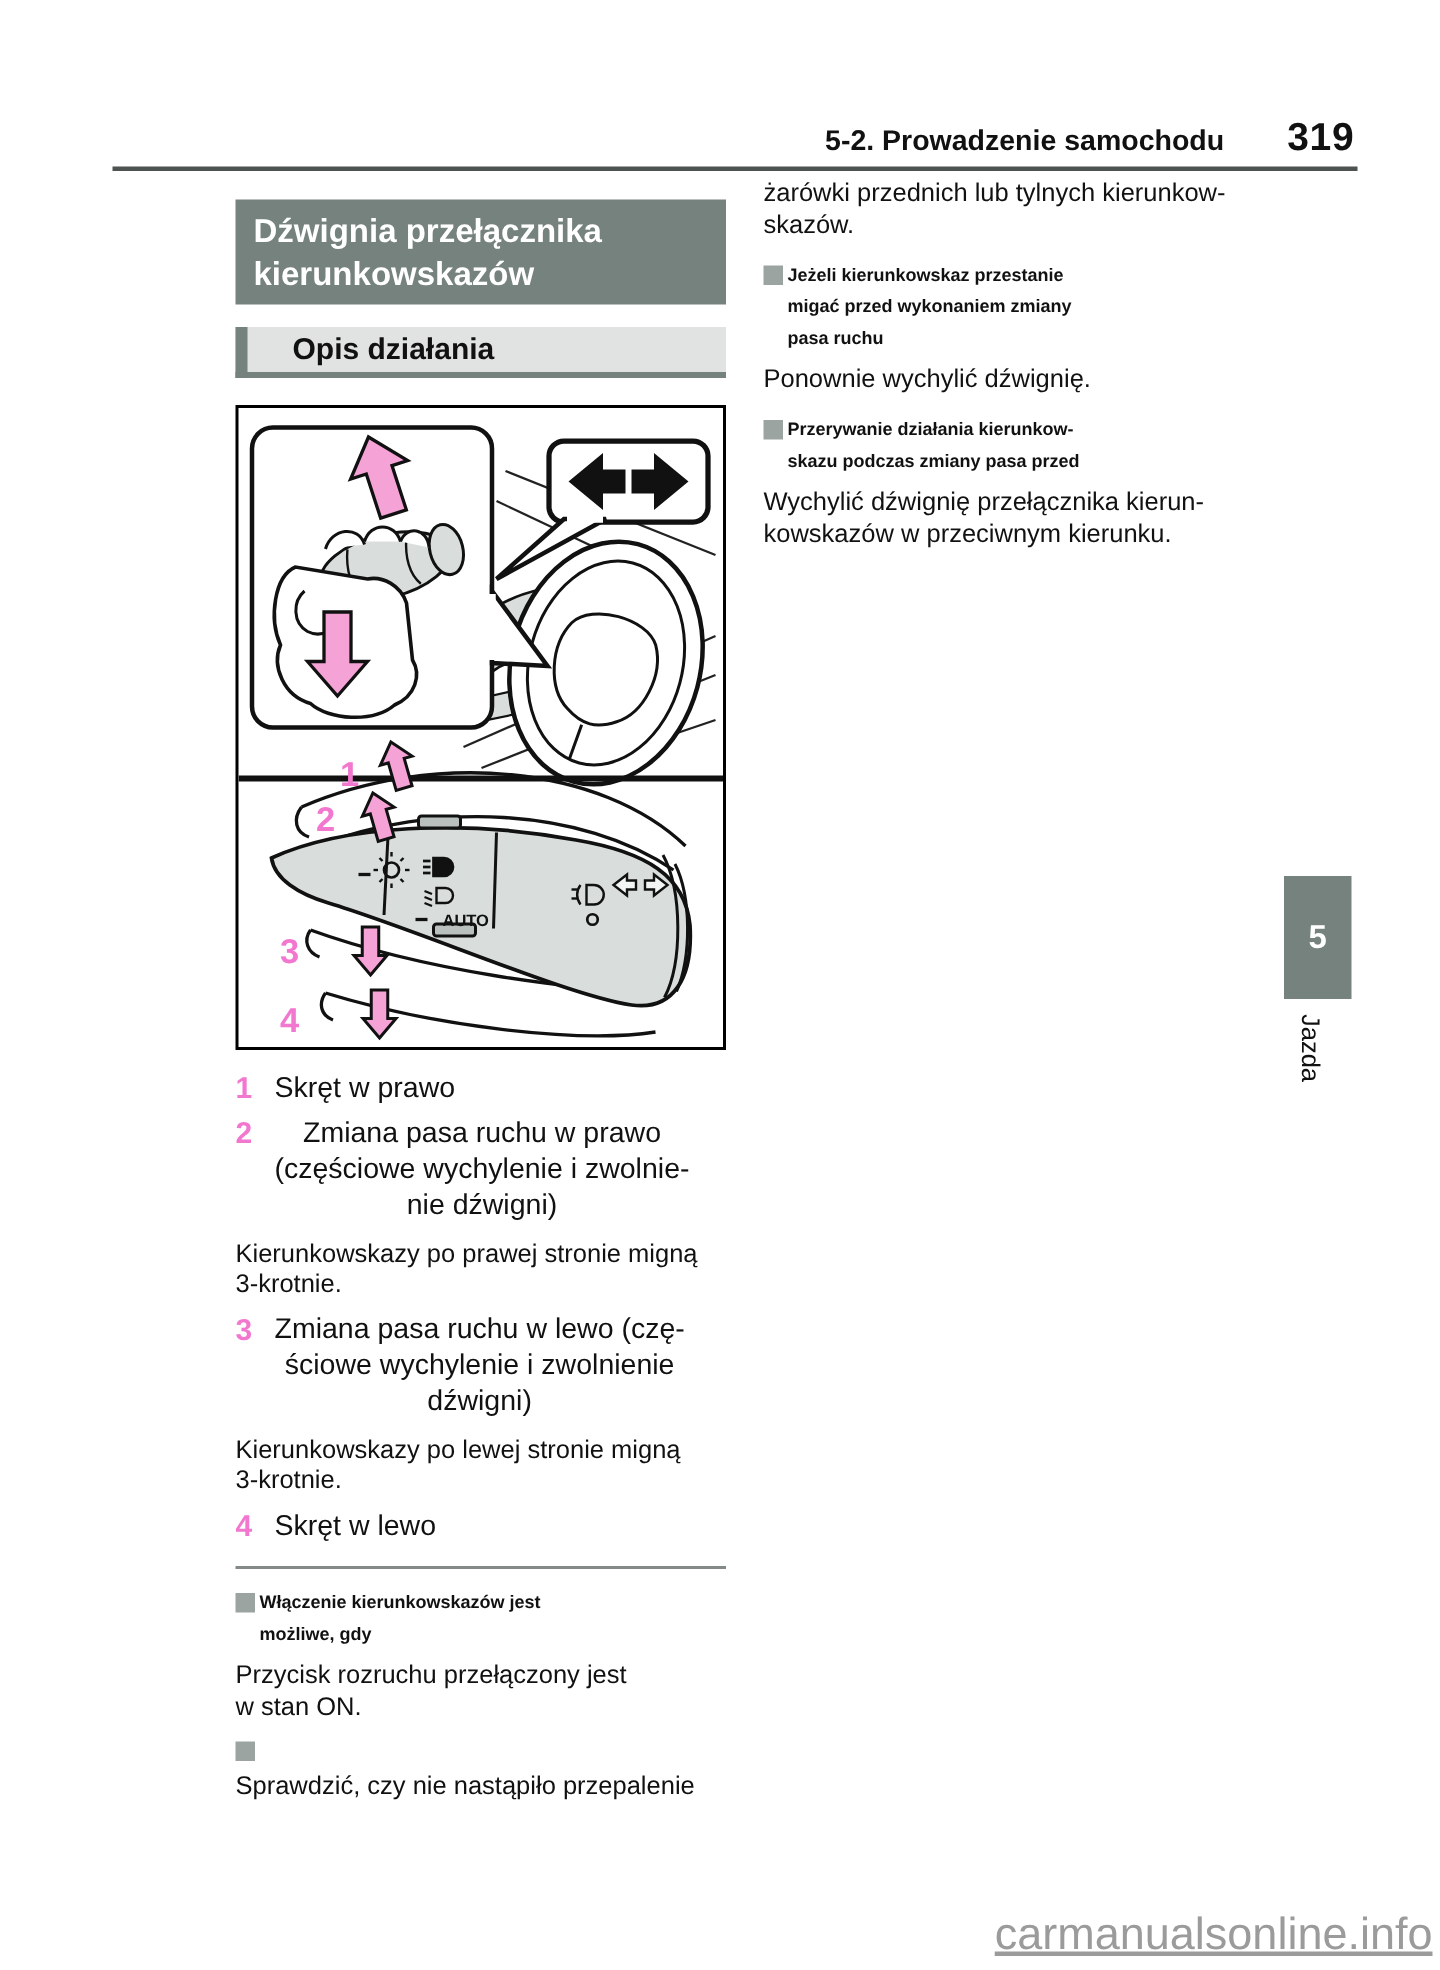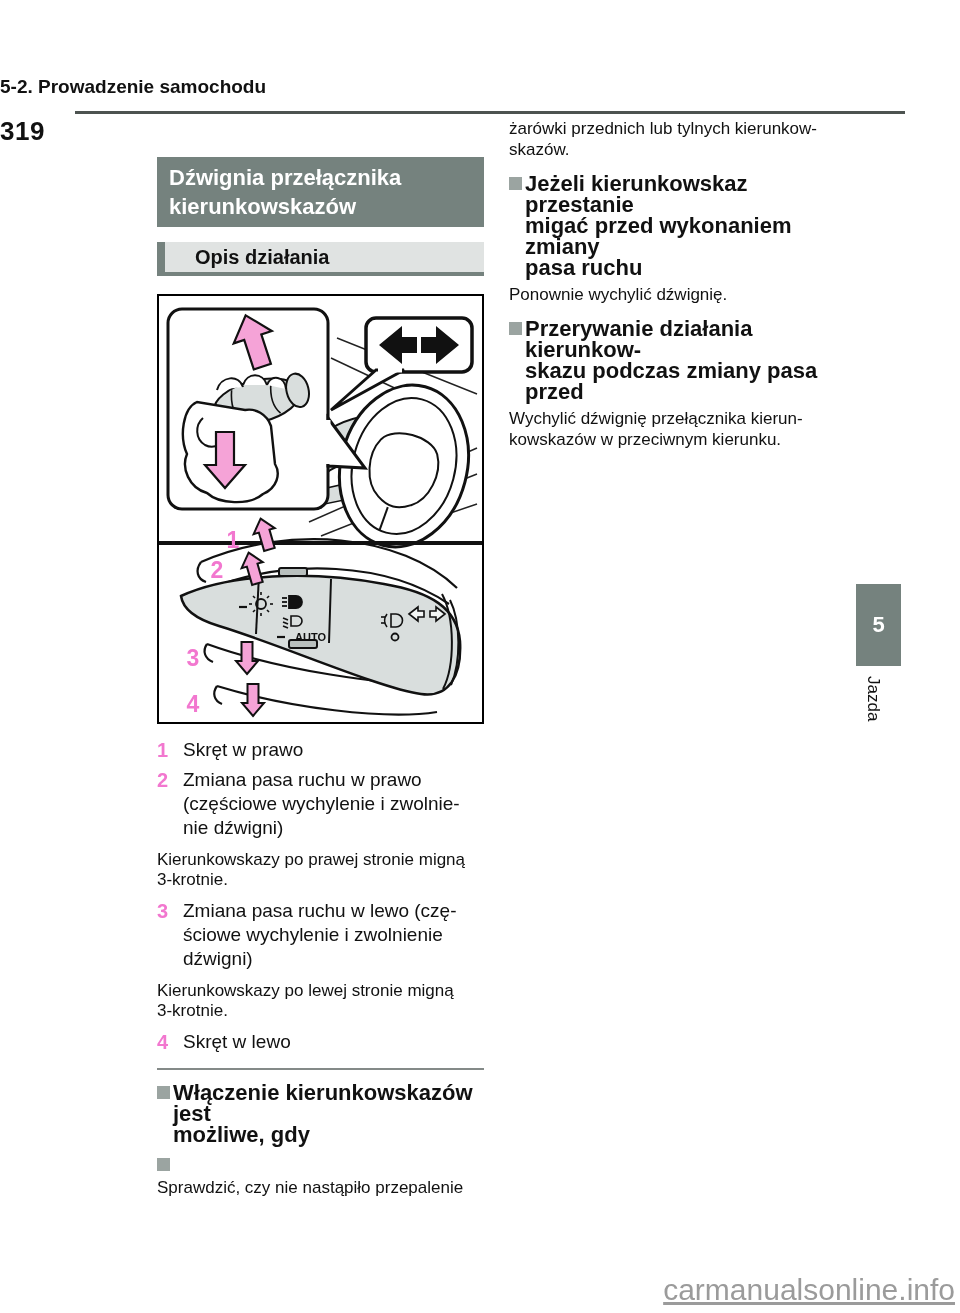--- a/index.html
+++ b/index.html
@@ -1,45 +1,45 @@
 <!DOCTYPE html>
 <html><head>
 <meta charset="utf-8">
 <style>
   html,body{margin:0;padding:0;}
   body{
     width:960px;height:1313px;position:relative;background:#ffffff;
     font-family:"Liberation Sans", sans-serif;color:#111;overflow:hidden;
   }
   
-  .page-header{position:absolute;top:76px;left:0;width:903px;display:flex;justify-content:flex-end;align-items:baseline;gap:18px;flex-direction:column;}
+  .page-header{position:absolute;top:76px;left:0;width:903px;display:flex;justify-content:flex-end;align-items:baseline;gap:42px;}
   .header-section{font-size:19px;font-weight:bold;}
   .header-pagenum{font-size:26px;font-weight:bold;letter-spacing:0.5px;}
   .header-rule{position:absolute;top:111px;left:75px;width:830px;height:3px;background:#4d5350;}
   
-  .col-left{position:absolute;left:157px;top:133px;width:327px;margin-top:24px;}
+  .col-left{position:absolute;left:157px;top:133px;width:327px;}
   .col-right{position:absolute;left:509px;top:118px;width:350px;}
   
   .title-box{background:#75827e;color:#fff;font-weight:bold;font-size:22px;line-height:29px;padding:6px 12px;white-space:pre-line;}
   .section-box{margin-top:15px;background:#e0e3e2;border-left:8px solid #75827e;border-bottom:4px solid #75827e;height:30px;line-height:30px;font-size:20px;font-weight:bold;padding-left:30px;}
   
   .figure{margin-top:18px;border:2px solid #000;width:323px;height:426px;position:relative;background:#fff;}
   .figure svg{display:block;}
   
   .steps{margin-top:14px;}
   .step{display:flex;margin-bottom:6px;}
   .step-num{width:26px;flex:0 0 26px;color:#f277cf;font-weight:bold;font-size:20px;line-height:24px;}
-  .step-text{font-size:19px;line-height:24px;white-space:pre-line;}
+  .step-text{font-size:19px;line-height:24px;white-space:pre-line;text-align:center;}
   .explain{font-size:17px;line-height:20px;white-space:pre-line;margin:10px 0 9px 0;}
   
   .notes-rule{border:none;border-top:2px solid #848a88;margin:14px 0 12px 0;}
   .note{margin-bottom:9px;}
   .note-head{display:flex;}
   .note-bullet{flex:0 0 13px;width:13px;height:13px;background:#9ba4a1;margin-top:4px;margin-right:3px;}
-  .note-head-text{font-size:22px;line-height:21px;font-weight:bold;white-space:pre-line;}
+  .note-head-text{font-size:12px;line-height:21px;font-weight:bold;white-space:pre-line;}
   .note-body{font-size:17px;line-height:21px;white-space:pre-line;margin-top:6px;}
   .intro-text{font-size:17px;line-height:21px;white-space:pre-line;}
   .col-right .note{margin-top:13px;}
   
   .side-tab{position:absolute;left:856px;top:584px;width:45px;height:82px;background:#75827e;color:#fff;display:flex;align-items:center;justify-content:center;font-size:22px;font-weight:bold;}
   .side-tab-label{position:absolute;left:863px;top:676px;writing-mode:vertical-rl;font-size:17px;color:#111;}
   
   .watermark{position:absolute;right:5px;bottom:6px;font-size:30px;color:#9b9b9b;text-decoration:underline;}
 </style>
 </head>
@@ -248,20 +248,22 @@
   </div>
 
   <hr class="notes-rule">
 
   <div class="note">
     <div class="note-head">
       <span class="note-bullet"></span>
       <span class="note-head-text">Włączenie kierunkowskazów jest
 możliwe, gdy</span>
     </div>
+    <div class="note-body">Przycisk rozruchu przełączony jest
+w stan ON.</div>
   </div>
 
   <div class="note">
     <div class="note-head">
       <span class="note-bullet"></span>
     </div>
     <div class="note-body">Sprawdzić, czy nie nastąpiło przepalenie</div>
   </div>
 </div>
 

